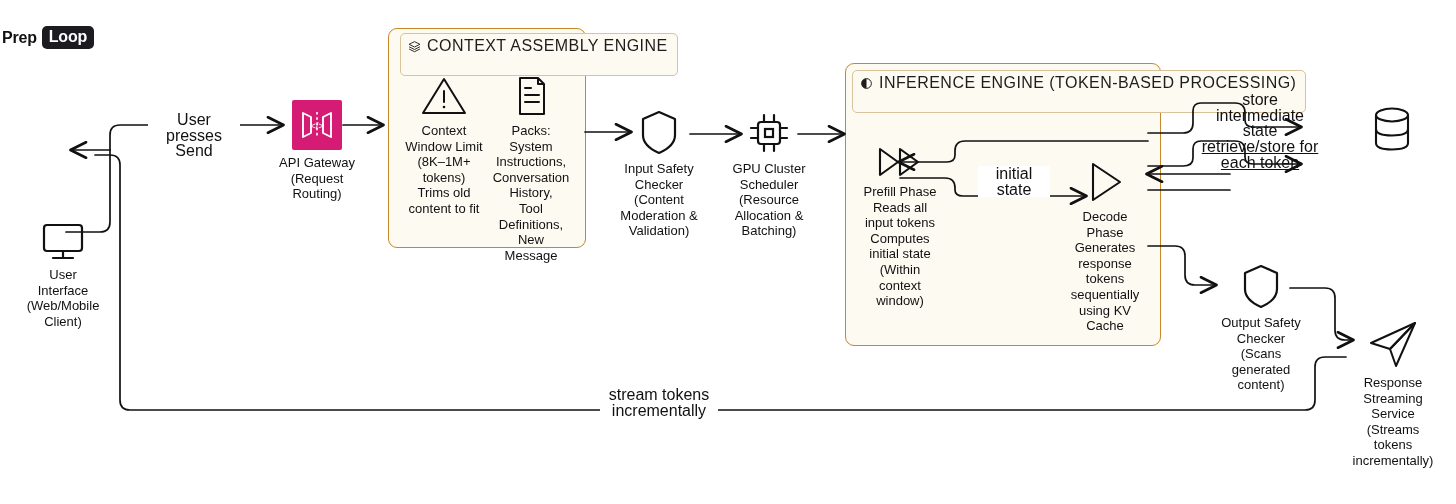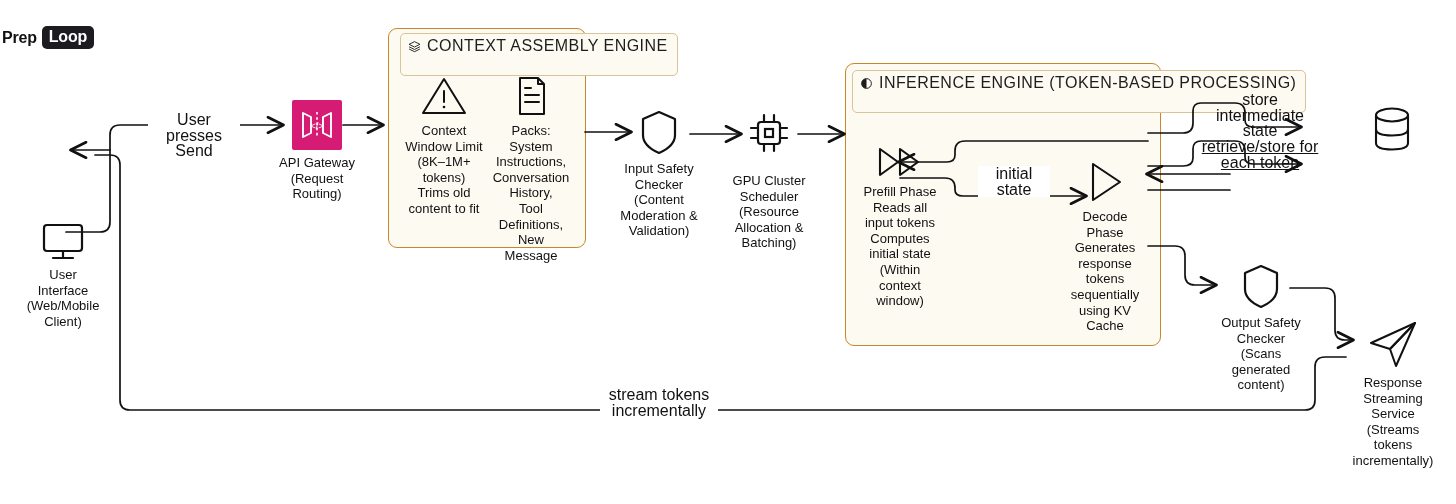--- a/index.html
+++ b/index.html
@@ -176,21 +176,21 @@
         <path d="M22 4 L38 11 L38 27 Q38 38 22 45 Q6 38 6 27 L6 11 Z" fill="none" stroke="#111" stroke-width="2.2" stroke-linejoin="round"></path>
       </svg>
     </div>
     <div class="cap">Input Safety
 Checker
 (Content
 Moderation &amp;
 Validation)</div>
   </div>
 
-  <div class="node" style="left:715px;top:110px;width:108px;gap:12px;">
+  <div class="node" style="left:715px;top:110px;width:108px;">
     <div class="glyph">
       <svg width="46" height="46" viewBox="0 0 46 46">
         <rect x="12" y="12" width="22" height="22" rx="3" fill="none" stroke="#111" stroke-width="2.2"></rect>
         <rect x="19" y="19" width="8" height="8" fill="none" stroke="#111" stroke-width="2.2"></rect>
         <path d="M18 12 L18 5 M28 12 L28 5 M18 34 L18 41 M28 34 L28 41
                  M12 18 L5 18 M12 28 L5 28 M34 18 L41 18 M34 28 L41 28" stroke="#111" stroke-width="2.2" stroke-linecap="round"></path>
       </svg>
     </div>
     <div class="cap">GPU Cluster
 Scheduler

